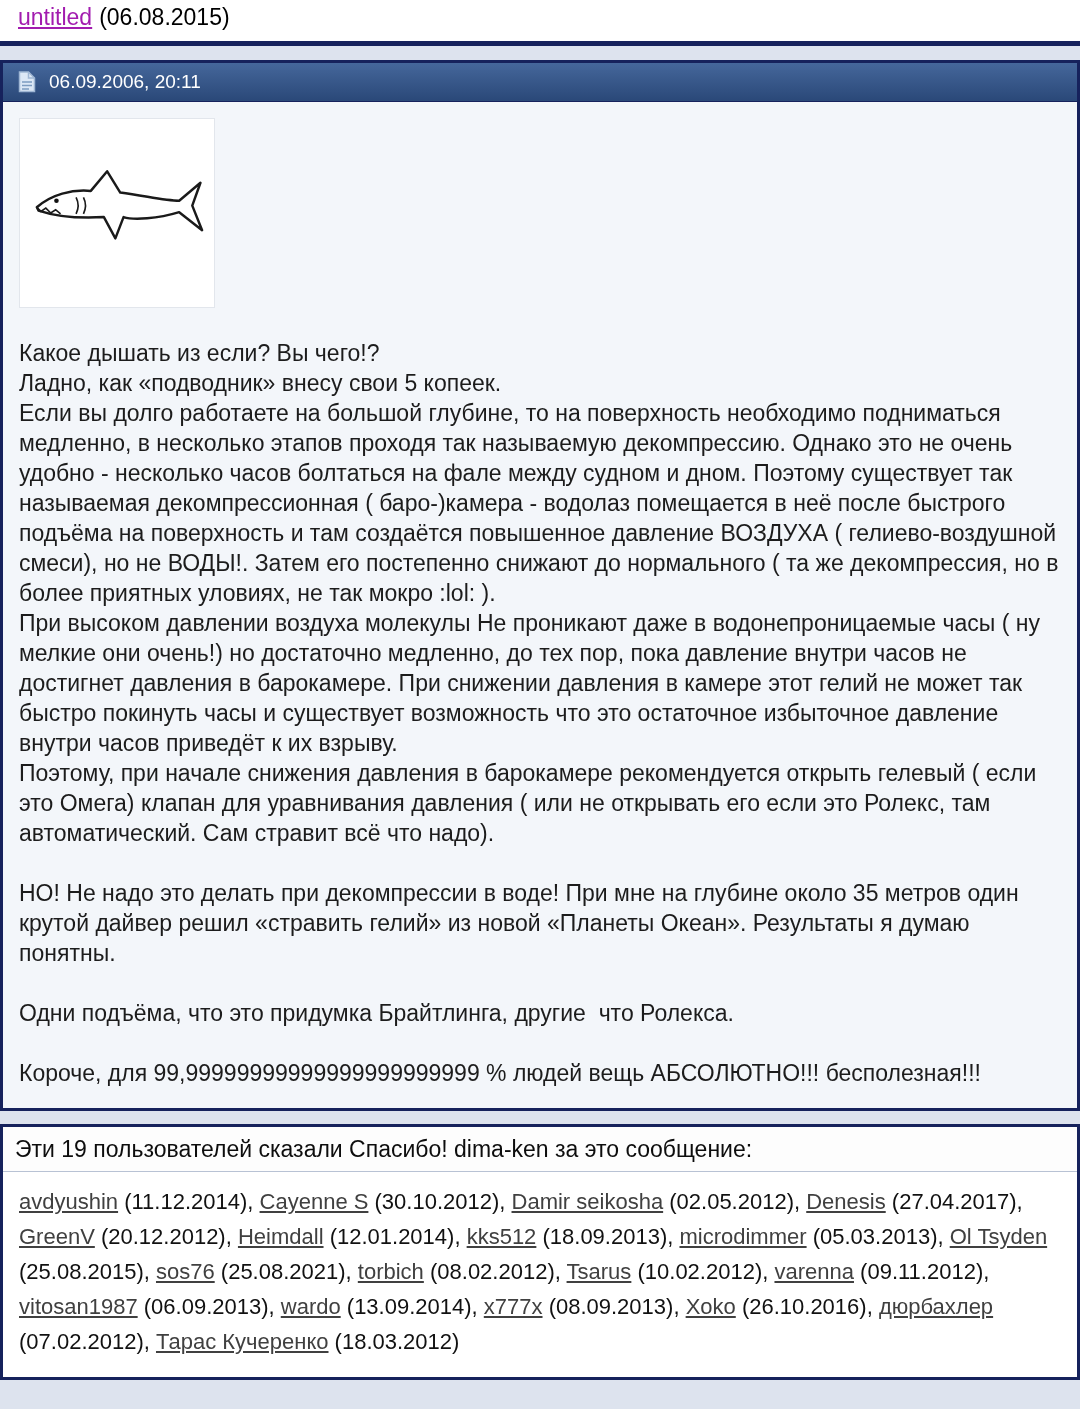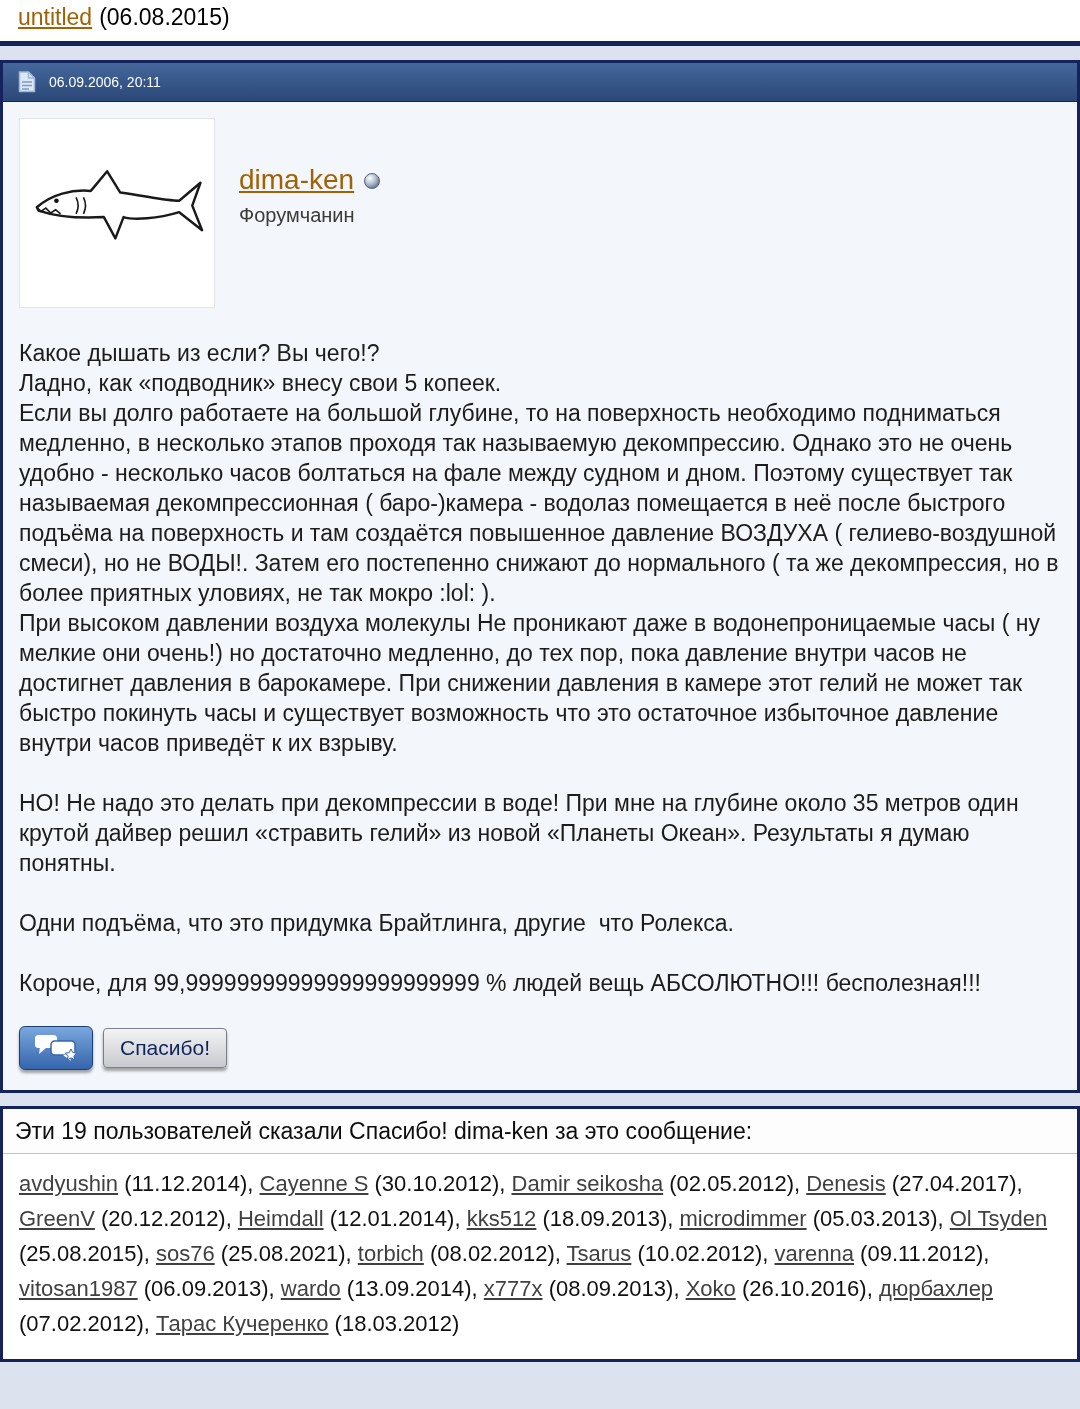--- a/index.html
+++ b/index.html
@@ -3,37 +3,37 @@
 <meta charset="utf-8">
 <style>
   * { box-sizing: border-box; }
   html { background:#fff; }
   body {
     width:1080px; height:1409px; margin:0; overflow:hidden;
     background:#dde3ee;
     font-family:"Liberation Sans", sans-serif;
     color:#1c1c1c;
   }
-  a { color:#a16207; text-decoration:underline; }
+  a { color:#a21caf; text-decoration:underline; }
 
   
   .topstrip {
     background:#fff; border-bottom:5px solid #16225c;
     padding:4px 18px 10px 18px; font-size:23px; color:#111;
   }
   .topstrip .suffix { margin-left:7px; color:#000000; }
 
   
   .block {
     border:3px solid #16225c; margin:14px 0 0 0; background:#f3f6fa;
   }
   .postheader {
     background:linear-gradient(to bottom,#45679b,#2a4878);
     border-bottom:1px solid #16225c;
-    color:#fff; padding:8px 14px; font-size:14px;
+    color:#fff; padding:8px 14px; font-size:19px;
     display:flex; align-items:center; gap:12px;text-align:right;
   }
   .postbody { padding:16px 18px 20px 16px; }
 
   .authorrow { display:flex; align-items:center; gap:24px; margin-bottom:30px; }
   .avatarbox {
     width:196px; height:190px; background:#fff; border:1px solid #e2e6ec;
     display:flex; align-items:center; justify-content:center; flex:0 0 auto;
   }
   .authorinfo { padding-bottom:36px; }
@@ -101,52 +101,35 @@
     <div class="authorrow">
       <div class="avatarbox">
         <svg width="180" height="110" viewBox="0 0 220 130">
           <path d="M12,58 C30,42 55,36 78,38 L98,14 L114,40 C145,44 168,50 186,50 L212,28 L202,56 L214,86 L186,64 C160,72 130,74 118,70 L108,96 L94,70 C60,72 32,68 14,62 Z" fill="#ffffff" stroke="#1a1a1a" stroke-width="3" stroke-linejoin="round"></path>
           <polyline points="12,58 17,63 23,59 29,65 35,61 41,66" fill="none" stroke="#1a1a1a" stroke-width="2"></polyline>
           <circle cx="36" cy="50" r="2.8" fill="#111"></circle>
           <path d="M60,46 q5,10 0,20" fill="none" stroke="#1a1a1a" stroke-width="2"></path>
           <path d="M69,46 q5,10 0,20" fill="none" stroke="#1a1a1a" stroke-width="2"></path>
         </svg>
       </div>
-      <div class="authorinfo">
-        <span class="username">
-          <a href="#">dima-ken</a><span class="orb"></span>
-        </span>
-        <div class="usertitle">Форумчанин</div>
-      </div>
     </div>
 
     <div class="post-text">
         <div class="post-line">Какое дышать из если? Вы чего!?</div>
         <div class="post-line">Ладно, как «подводник» внесу свои 5 копеек.</div>
         <div class="post-line">Если вы долго работаете на большой глубине, то на поверхность необходимо подниматься медленно, в несколько этапов проходя так называемую декомпрессию. Однако это не очень удобно - несколько часов болтаться на фале между судном и дном. Поэтому существует так называемая декомпрессионная ( баро-)камера - водолаз помещается в неё после быстрого подъёма на поверхность и там создаётся повышенное давление ВОЗДУХА ( гелиево-воздушной смеси), но не ВОДЫ!. Затем его постепенно снижают до нормального ( та же декомпрессия, но в более приятных уловиях, не так мокро :lol: ).</div>
         <div class="post-line">При высоком давлении воздуха молекулы Не проникают даже в водонепроницаемые часы ( ну мелкие они очень!) но достаточно медленно, до тех пор, пока давление внутри часов не достигнет давления в барокамере. При снижении давления в камере этот гелий не может так быстро покинуть часы и существует возможность что это остаточное избыточное давление внутри часов приведёт к их взрыву.</div>
+        <div class="post-line">Поэтому, при начале снижения давления в барокамере рекомендуется открыть гелевый ( если это Омега) клапан для уравнивания давления ( или не открывать его если это Ролекс, там автоматический. Сам стравит всё что надо).</div>
         <div class="post-line"></div>
         <div class="post-line">НО! Не надо это делать при декомпрессии в воде! При мне на глубине около 35 метров один крутой дайвер решил «стравить гелий» из новой «Планеты Океан». Результаты я думаю понятны.</div>
         <div class="post-line"></div>
         <div class="post-line">Одни подъёма, что это придумка Брайтлинга, другие  что Ролекса.</div>
         <div class="post-line"></div>
         <div class="post-line">Короче, для 99,99999999999999999999999 % людей вещь АБСОЛЮТНО!!! бесполезная!!!</div>
       </div>
 
-    <div class="btnrow">
-      <div class="quote-btn">
-        <svg width="46" height="30" viewBox="0 0 46 30">
-          <rect x="2" y="2" width="22" height="13" rx="3.5" fill="#ffffff"></rect>
-          <path d="M7,14 l-1,7 l7,-6 z" fill="#ffffff"></path>
-          <rect x="18" y="8" width="24" height="14" rx="3.5" fill="#ffffff" stroke="#3565ac" stroke-width="1.5"></rect>
-          <path d="M36,21 l2,7 l-8,-6 z" fill="#ffffff"></path>
-          <path d="M38,16 l1.8,3.6 4,.5 -2.9,2.8 .7,3.9 -3.6,-1.9 -3.6,1.9 .7,-3.9 -2.9,-2.8 4,-.5 z" fill="#ffffff" stroke="#3565ac" stroke-width="1"></path>
-        </svg>
-      </div>
-      <button class="thanks-btn">Спасибо!</button>
-    </div>
   </div>
 </div>
 
 <div class="thanksblock">
   <div class="thanks-header">Эти 19 пользователей сказали Спасибо! dima-ken за это сообщение:</div>
   <div class="thanks-list"><span><a href="#">avdyushin</a> (11.12.2014), </span><span><a href="#">Cayenne S</a> (30.10.2012), </span><span><a href="#">Damir seikosha</a> (02.05.2012), </span><span><a href="#">Denesis</a> (27.04.2017), </span><span><a href="#">GreenV</a> (20.12.2012), </span><span><a href="#">Heimdall</a> (12.01.2014), </span><span><a href="#">kks512</a> (18.09.2013), </span><span><a href="#">microdimmer</a> (05.03.2013), </span><span><a href="#">Ol Tsyden</a> (25.08.2015), </span><span><a href="#">sos76</a> (25.08.2021), </span><span><a href="#">torbich</a> (08.02.2012), </span><span><a href="#">Tsarus</a> (10.02.2012), </span><span><a href="#">varenna</a> (09.11.2012), </span><span><a href="#">vitosan1987</a> (06.09.2013), </span><span><a href="#">wardo</a> (13.09.2014), </span><span><a href="#">x777x</a> (08.09.2013), </span><span><a href="#">Xoko</a> (26.10.2016), </span><span><a href="#">дюрбахлер</a> (07.02.2012), </span><span><a href="#">Тарас Кучеренко</a> (18.03.2012)</span></div>
 </div>
 
 </body></html>

